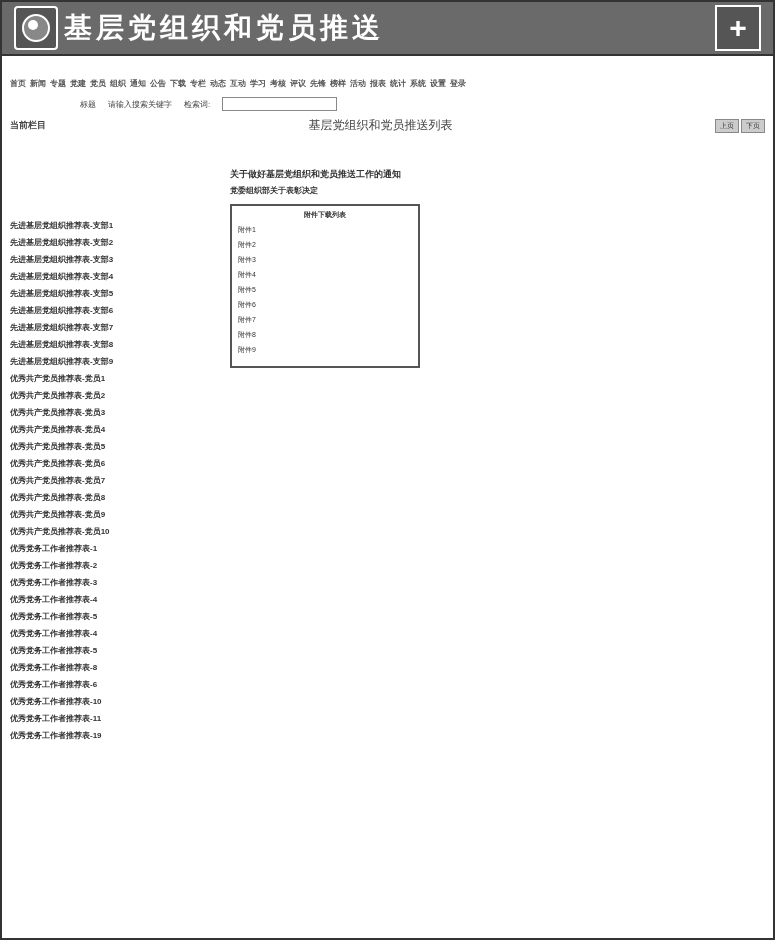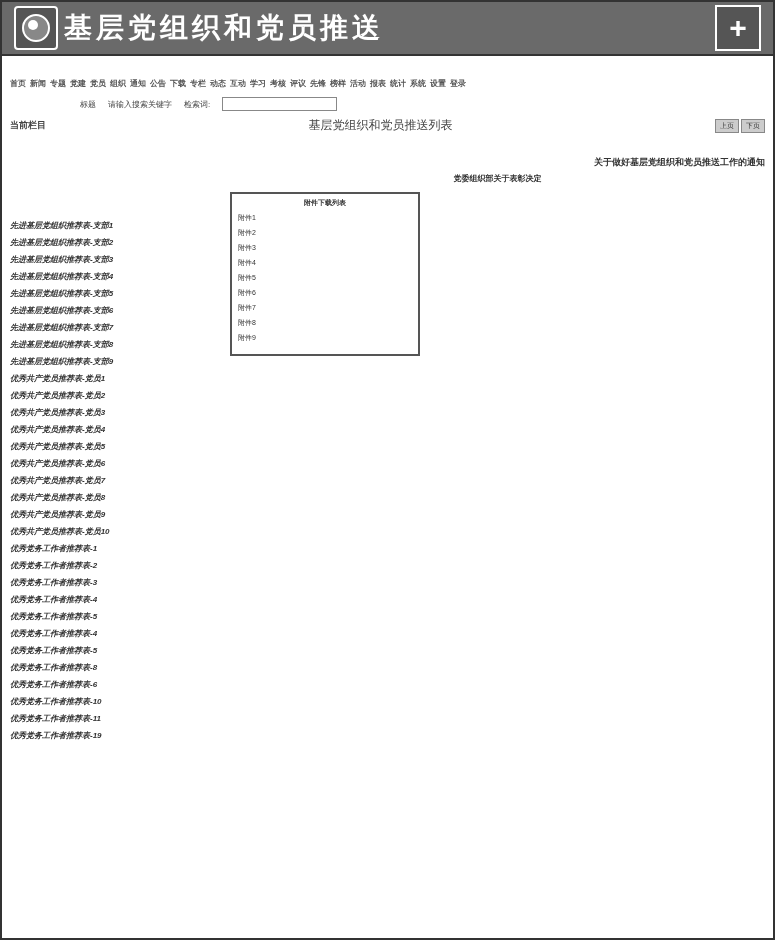--- a/index.html
+++ b/index.html
@@ -39,25 +39,25 @@
   }
   .subnav-row {
     display: flex; align-items: center; justify-content: space-between;
     font-size: 9px; color: #444; margin: 6px 0 10px;
   }
   .subnav-left { font-weight: bold; }
   .subnav-center { font-size: 12px; }
   .subnav-btns { display: flex; gap: 2px; }
   .small-btn { border: 1px solid #888; background: #ccc; font-size: 7px; padding: 1px 4px; color: #333; cursor: pointer; }
   .content-block { display: flex; gap: 0; margin-top: 6px; }
-  .left-col { width: 220px; padding-top: 70px; font-style: italic; }
+  .left-col { width: 220px; padding-top: 70px; }
   .left-col .item { font-size: 8px; color: #333; margin: 6px 0; font-weight: bold; white-space: nowrap; overflow: hidden; }
   .right-col { flex: 1; }
-  .doc-title { text-align: right; font-size: 9px; font-weight: bold; color: #333; margin: 12px 0 4px; }
-  .doc-sub { text-align: center; font-size: 8px; font-weight: bold; color: #333; margin: 4px 0 8px; }
+  .doc-title { text-align: left; font-size: 9px; font-weight: bold; color: #333; margin: 24px 0 4px; }
+  .doc-sub { text-align: left; font-size: 8px; font-weight: bold; color: #333; margin: 4px 0 8px; }
   .bordered-box {
     width: 190px; margin: 8px auto 8px 0; border: 2px solid #555; padding: 4px 6px 6px;
   }
   .box-caption { text-align: center; font-size: 7px; color: #333; margin-bottom: 4px; font-weight: bold; }
   .box-row { font-size: 7px; color: #333; margin: 5px 0; white-space: nowrap; }
 </style>
 </head>
 <body>
 
 <div class="header-bar">

